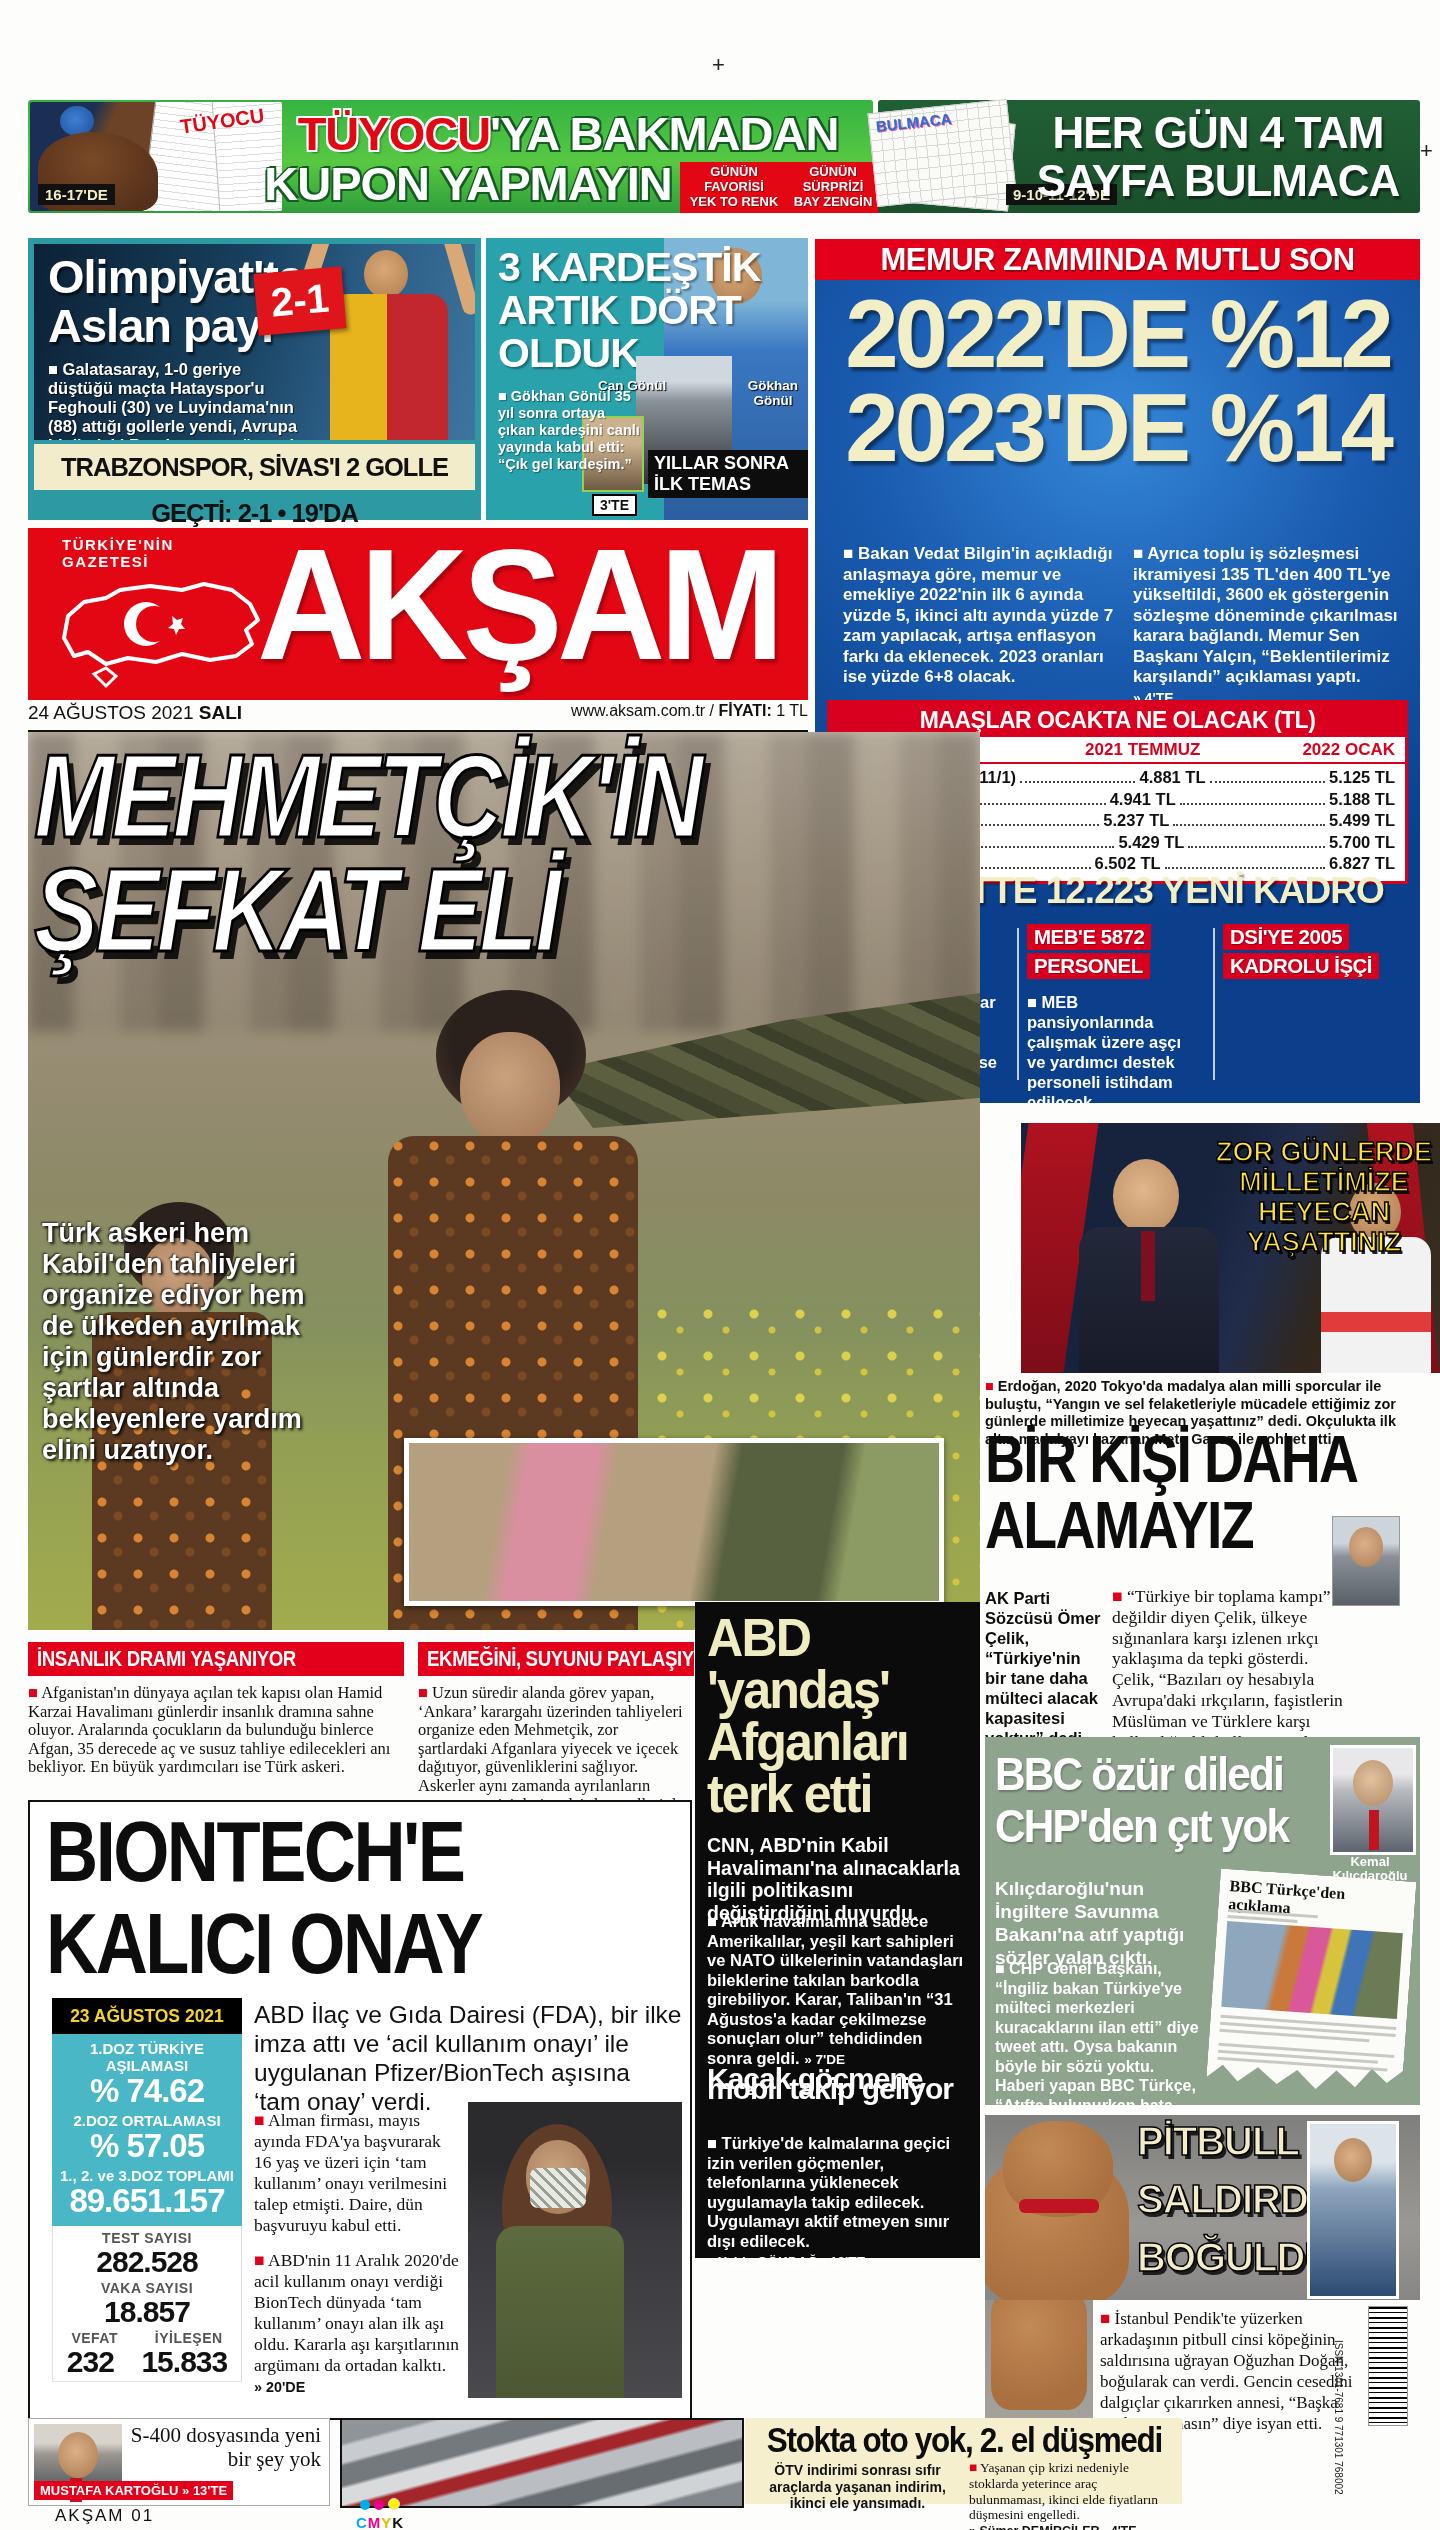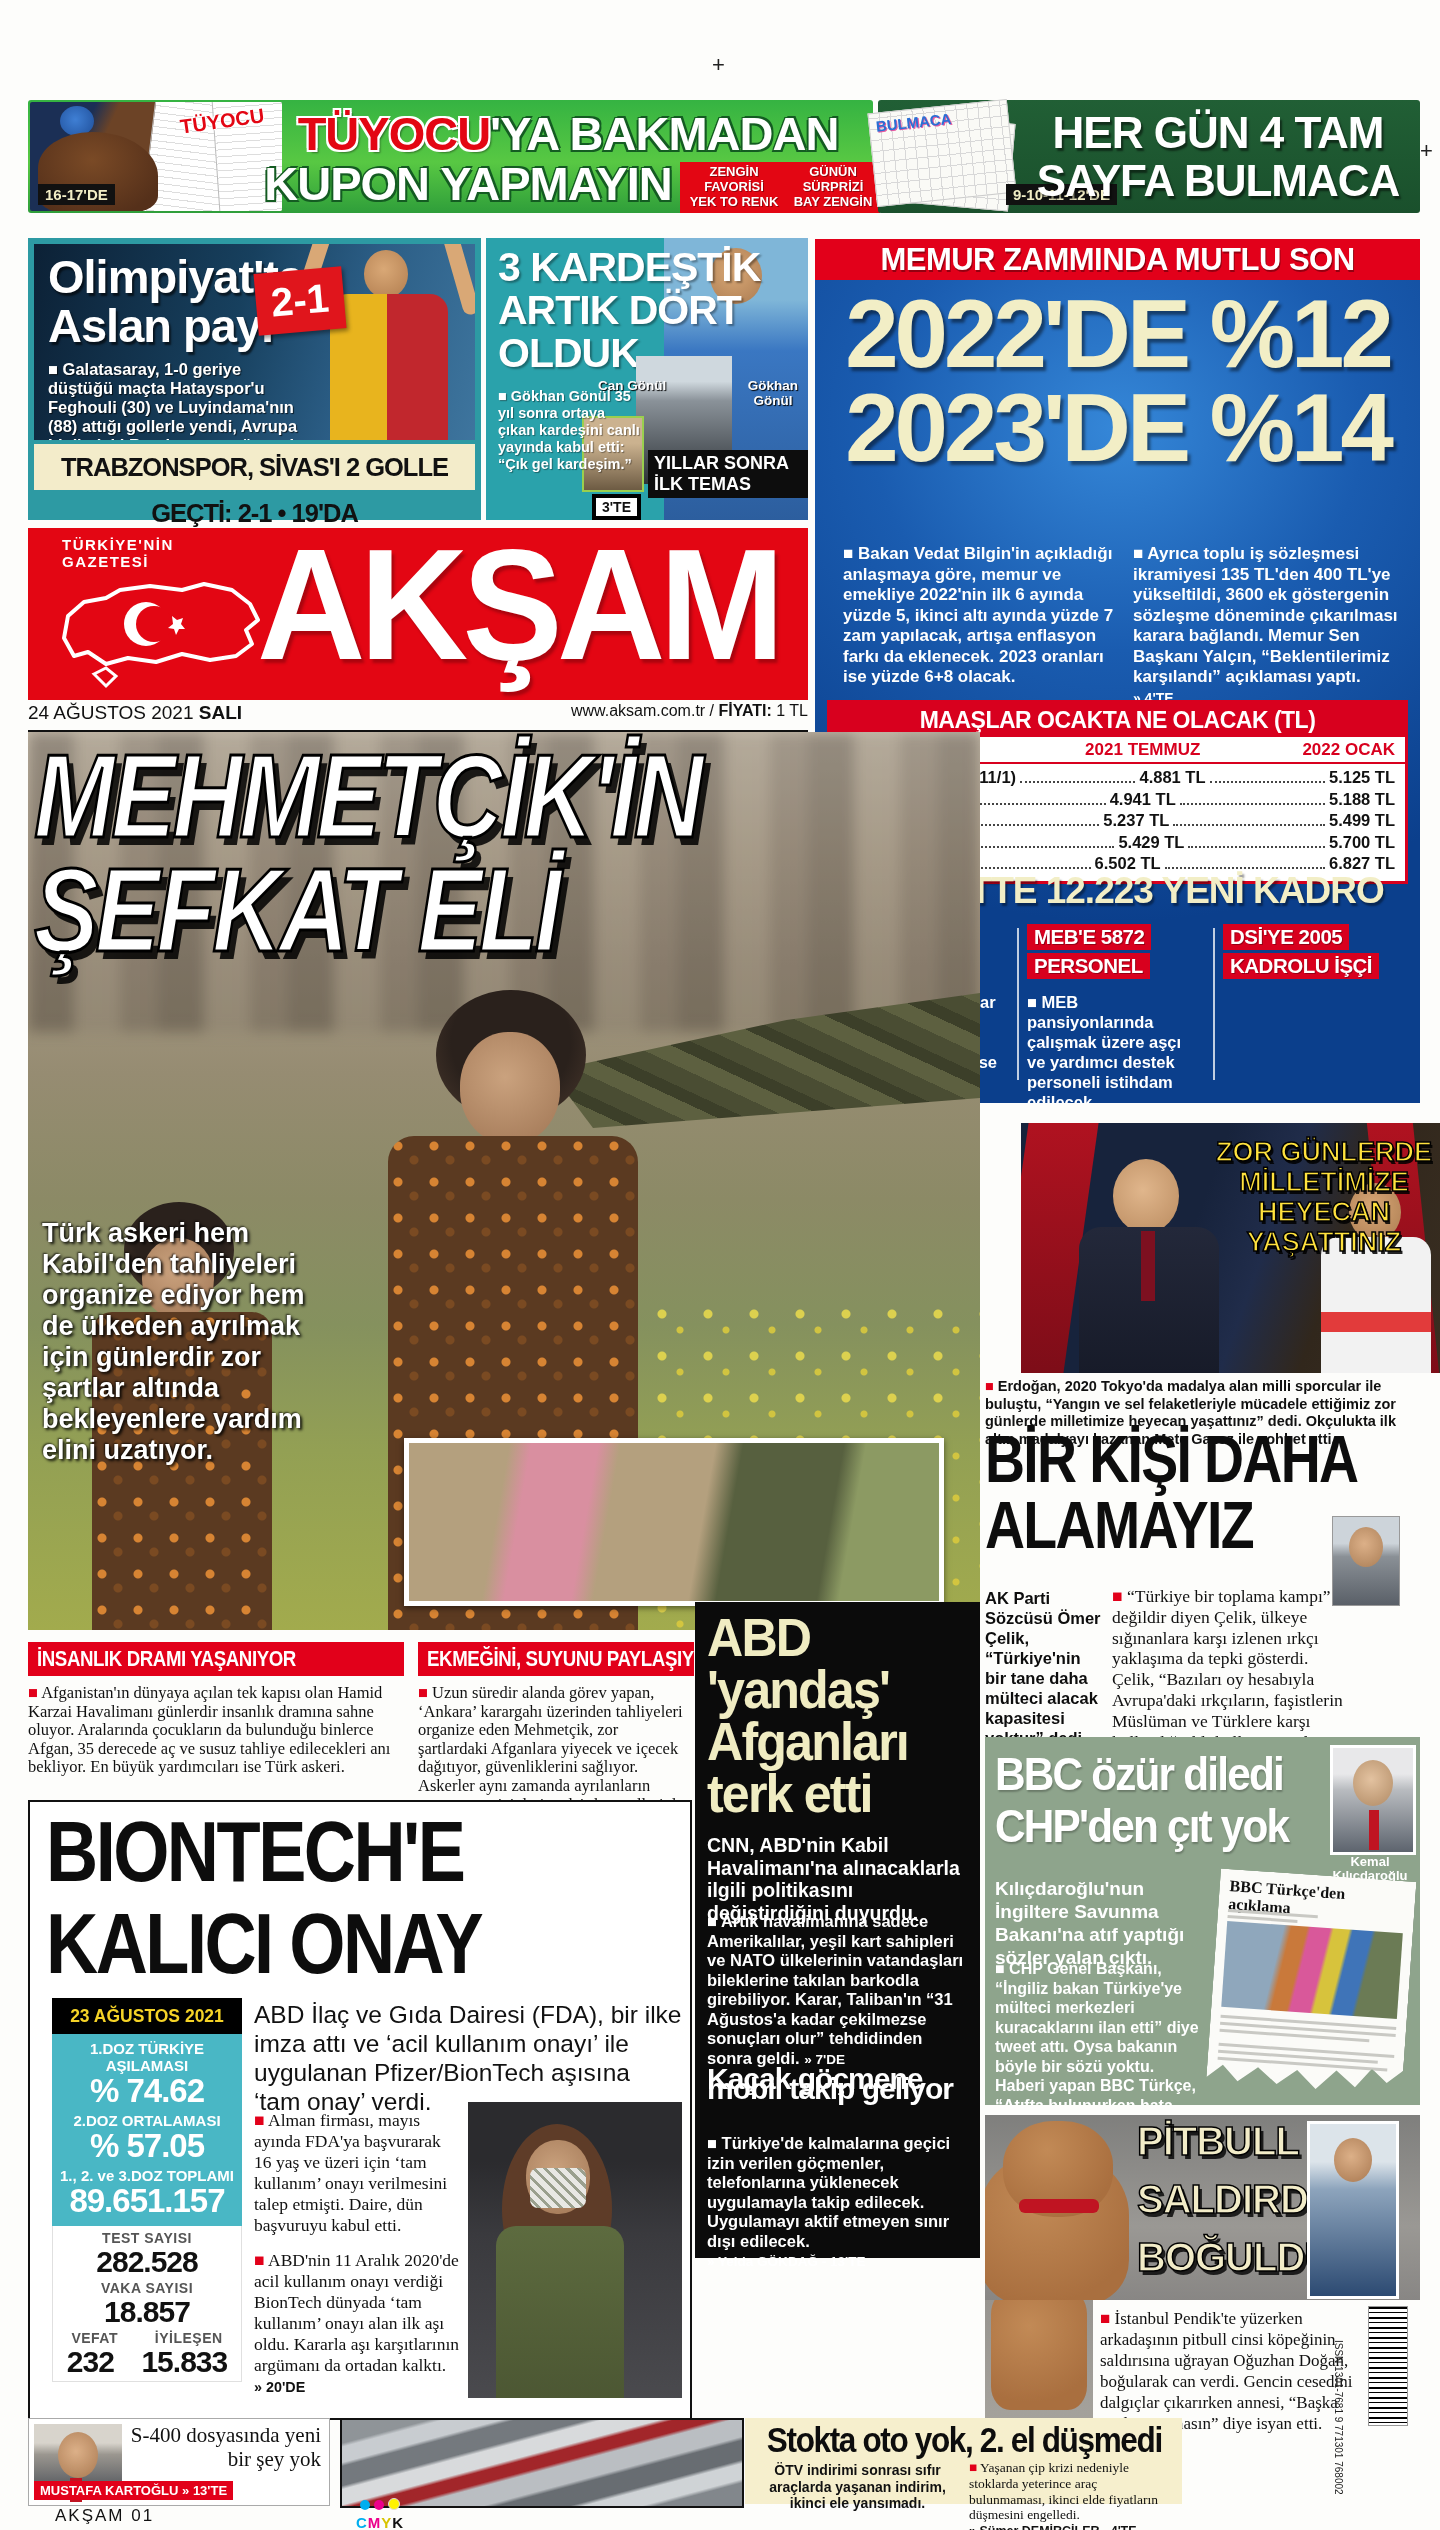--- a/index.html
+++ b/index.html
@@ -170,21 +170,21 @@
       <div class="figHead" style="left:30px;top:4px;width:34px;height:30px;background:radial-gradient(circle at 45% 45%,#3f7fd4,#1f4f9a);"></div>
       <div class="x" style="left:8px;top:30px;width:120px;height:80px;background:radial-gradient(ellipse at 45% 35%,#7a4a26,#55301a 80%);border-radius:45% 55% 20% 20%;"></div>
       <div class="x" id="tipsterLabel">TÜYOCU</div>
       <div class="x" id="horseRef">16-17'DE</div>
     </div>
     <div class="x bannerLine greenOutline" style="left:230px;top:56px;width:420px;font-size:47px;">KUPON YAPMAYIN</div>
     <div class="x bannerLine" style="left:260px;top:6px;font-size:47px;">
       <span id="tuyocuWord">TÜYOCU</span><span class="greenOutline">'YA BAKMADAN</span>
     </div>
     <div class="x redBadge" style="left:652px;top:62px;width:96px;font-size:13px;">
-      <div>ZENGİN FAVORİSİ</div>
+      <div>GÜNÜN FAVORİSİ</div>
       <div>YEK TO RENK</div>
     </div>
     <div class="x redBadge" style="left:758px;top:62px;width:82px;font-size:13px;">
       <div>GÜNÜN SÜRPRİZİ</div>
       <div>BAY ZENGİN</div>
     </div>
   </div>
 
   <div class="x" id="darkBanner">
     <div class="puzzlePage" style="left:2px;top:18px;width:130px;height:86px;transform:rotate(5deg);"></div>
@@ -224,21 +224,21 @@
       <div>OLDUK</div>
     </div>
     <div class="x" style="left:150px;top:118px;width:96px;height:128px;background:linear-gradient(180deg,#cfd8de 0 20%,#8a9299 35%,#2e3338 100%);"></div>
     <div class="x" style="left:118px;top:298px;"></div>
     <div class="x w b" style="left:112px;top:140px;font-size:13.5px;line-height:15px;text-shadow:1px 1px 1px #000;text-align:center;">Can Gönül</div>
     <div class="x w b" style="left:252px;top:140px;font-size:13.5px;line-height:15px;text-shadow:1px 1px 1px #000;text-align:center;">Gökhan Gönül</div>
     <div class="x" style="left:96px;top:178px;width:58px;height:72px;border:2px solid #9acf4e;background:linear-gradient(180deg,#cbb28f 0 35%,#6d5b43 100%);"></div>
     <div class="x" style="left:12px;top:150px;width:142px;color:#fff;font-weight:bold;font-size:14.5px;line-height:17px;text-shadow:1px 1px 1px rgba(0,0,0,.4);">
       <span class="buW">■</span><span> Gökhan Gönül 35 yıl sonra ortaya çıkan kardeşini canlı yayında kabul etti: “Çık gel kardeşim.”</span>
     </div>
-    <div class="x" style="left:106px;top:256px;background:#fff;border:4px solid #000000;color:#111;font-weight:bold;font-size:14px;padding:1px 6px;">3'TE</div>
+    <div class="x" style="left:106px;top:256px;background:#fff;border:2px solid #000000;color:#111;font-weight:bold;font-size:14px;padding:1px 6px;">3'TE</div>
     <div class="x" style="left:162px;top:212px;width:150px;background:#0d0d0d;color:#fff;font-weight:bold;font-size:18px;line-height:21px;padding:3px 6px;">
       <div>YILLAR SONRA</div>
       <div>İLK TEMAS</div>
     </div>
   </div>
 
   <div class="x" id="memurBar">
     <div id="memurBarText">MEMUR ZAMMINDA MUTLU SON</div>
   </div>
   <div class="x" id="blueBox">

